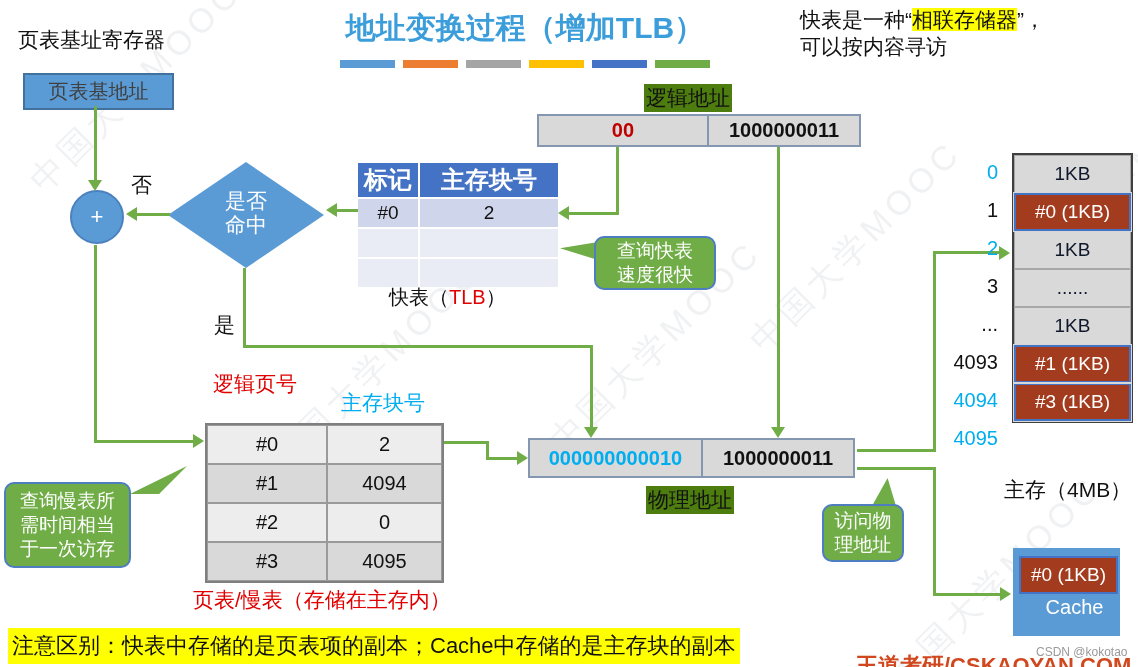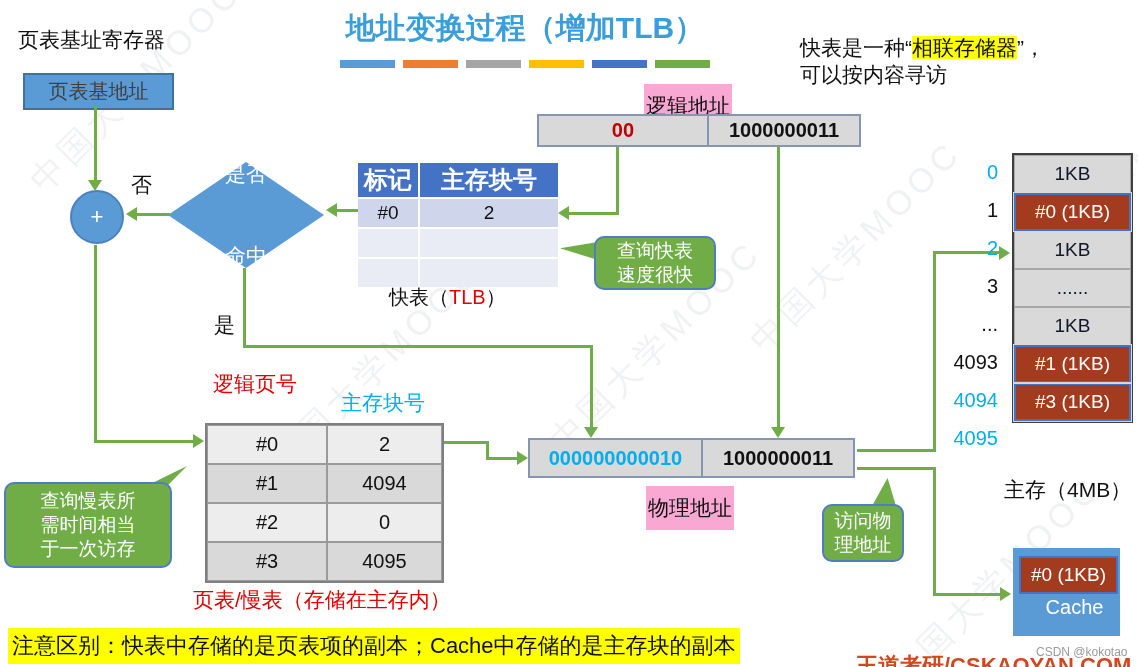--- a/index.html
+++ b/index.html
@@ -17,24 +17,24 @@
   .head-down {border-left:7px solid transparent;border-right:7px solid transparent;border-top:11px solid #70AD47;}
   
   .title{left:295px;top:8px;width:460px;text-align:center;font-size:30px;font-weight:bold;color:#3B9EDB;}
   .bars{left:340px;top:60px;display:flex;gap:8px;}
   .bars div{width:55px;height:8px;}
   
   .reg-label{left:18px;top:26px;font-size:21px;}
   .base-box{left:23px;top:73px;width:147px;height:33px;background:#5B9BD5;border:2px solid #41719C;
             color:#404040;font-size:20px;display:flex;align-items:center;justify-content:center;}
   
-  .assoc{left:800px;top:6px;font-size:21px;line-height:27px;margin-top:28px;}
+  .assoc{left:800px;top:6px;font-size:21px;line-height:27px;}
   .hl{background:#FFFF00;}
   
-  .ylabel{background:#f9a8d4;font-size:21px;padding:8px 2px;}
+  .ylabel{background:#4d7c0f;font-size:21px;padding:0 2px;}
   
   .addr-box{display:flex;background:#D9D9D9;border:2px solid #8496B0;box-sizing:border-box;}
   .addr-cell{display:flex;align-items:center;justify-content:center;font-size:20px;font-weight:600;}
   .addr-div{border-left:2px solid #8496B0;}
   .red-num{color:#C00000;}
   .cyan-num{color:#00AEEF;}
   
   .tlb{left:358px;top:163px;width:200px;}
   .tlb-head{display:flex;height:34px;background:#4472C4;color:#fff;font-weight:bold;font-size:24px;}
   .tlb-head div{display:flex;align-items:center;justify-content:center;}
@@ -42,21 +42,21 @@
   .tlb-row div{display:flex;align-items:center;justify-content:center;}
   .tlb-c1{width:62px;border-right:2px solid #fff;box-sizing:border-box;}
   .tlb-c2{width:138px;}
   .tlb-b1{background:#CFD5EA;}
   .tlb-b2{background:#E9EBF5;}
   .tlb-cap{left:389px;top:284px;font-size:20px;}
   .red-txt{color:#E00000;}
   .cyan-txt{color:#00AEEF;}
   
   .diamond-txt{left:168px;top:162px;width:156px;height:106px;display:flex;flex-direction:column;
-               align-items:center;justify-content:space-between;color:#fff;font-size:21px;line-height:24px;}
+               align-items:center;justify-content:center;color:#fff;font-size:21px;line-height:24px;font-family:Liberation Mono, monospace;}
   .adder{left:70px;top:190px;width:54px;height:54px;border-radius:50%;background:#5B9BD5;
          border:2px solid #4A81BE;box-sizing:border-box;color:#fff;font-size:22px;
          display:flex;align-items:center;justify-content:center;}
   .flow-lab{font-size:21px;}
   
   .bubble{position:absolute;background:#70AD47;border:2px solid #4E7DC0;border-radius:10px;
           color:#fff;font-size:19px;line-height:24px;display:flex;flex-direction:column;
           align-items:center;justify-content:center;text-align:center;box-sizing:border-box;}
   .tail{position:absolute;background:#70AD47;}
   
@@ -230,21 +230,21 @@
       <div class="pt-c2 pt-a">0</div>
     </div>
     <div class="pt-row">
       <div class="pt-c1 pt-b">#3</div>
       <div class="pt-c2 pt-b">4095</div>
     </div>
   </div>
   <div class="abs pt-cap">页表/慢表（存储在主存内）</div>
 
   <div class="tail" style="left:125px;top:466px;width:62px;height:28px;clip-path:polygon(100% 0,8% 100%,55% 100%);"></div>
-  <div class="bubble" style="left:4px;top:482px;width:168px;height:86px;">
+  <div class="bubble" style="left:4px;top:482px;width:127px;height:86px;">
     <span>查询慢表所</span>
     <span>需时间相当</span>
     <span>于一次访存</span>
   </div>
 
   <div class="abs addr-box" style="left:528px;top:438px;width:327px;height:40px;">
     <div class="addr-cell cyan-num" style="width:172px;">000000000010</div>
     <div class="addr-cell addr-div" style="width:151px;">1000000011</div>
   </div>
   <div class="abs ylabel" style="left:646px;top:486px;">物理地址</div>

